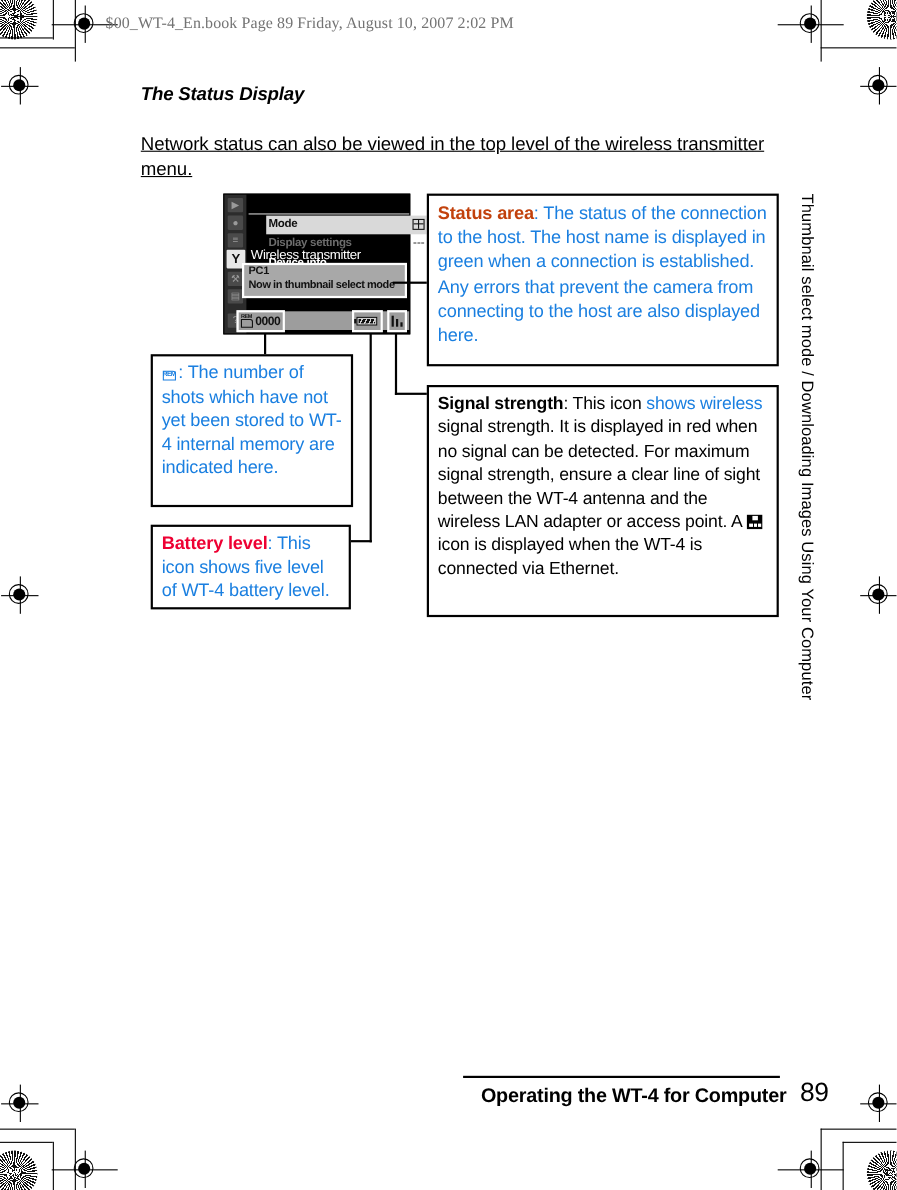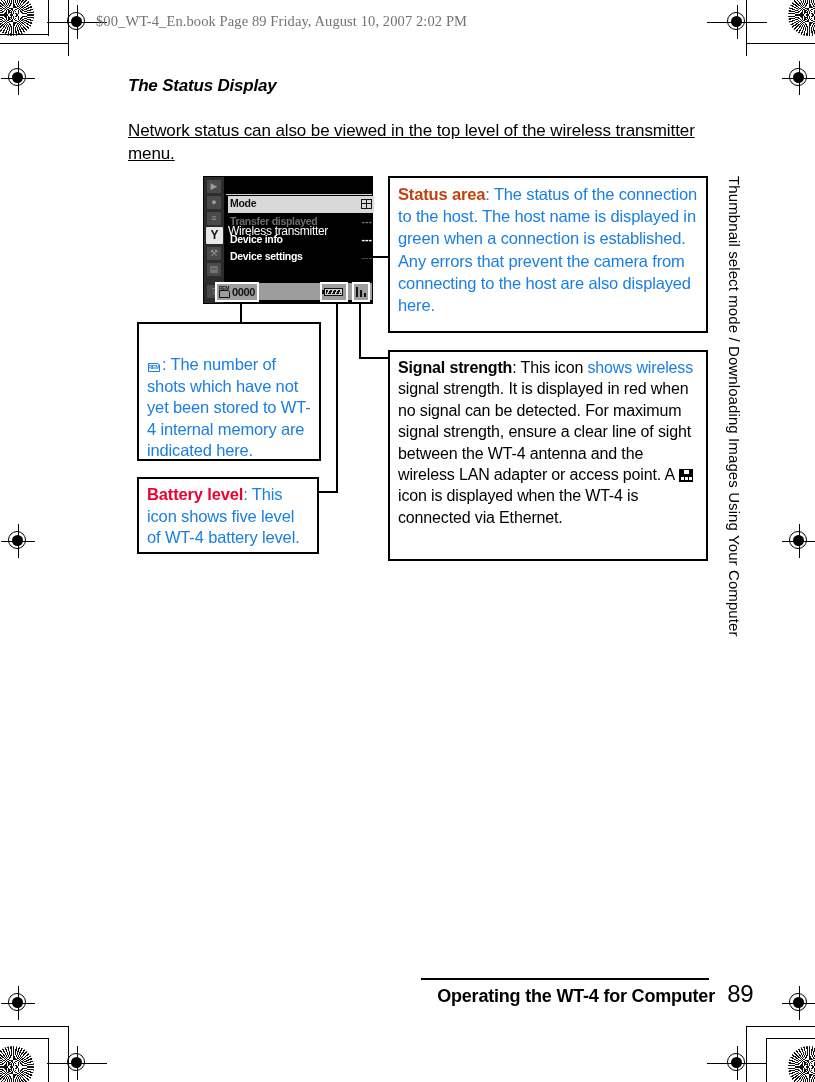--- a/index.html
+++ b/index.html
@@ -152,21 +152,21 @@
   }
   .lcd-titlerule {
     position: absolute;
     left: 22px; top: 17px;
     width: 146px; height: 1px;
     background: #cfcfcf;
   }
 
   .lcd-row {
     position: absolute;
-    left: 24px;
+    left: 38px;
     width: 146px;
     height: 17px;
   }
   .lcd-row .lbl {
     position: absolute;
     left: 2px; top: 1px;
     font-size: 10.5px;
     font-weight: bold;
     letter-spacing: -0.3px;
   }
@@ -345,21 +345,21 @@
   .callout .blk { color: #000; }
   .callout .blu { color: #1a7fe0; }
 
   #callout-status { left: 388px; top: 176px; width: 320px; height: 157px; }
   #callout-status p { font-size: 16.5px; line-height: 22.2px; }
 
   #callout-signal { left: 388px; top: 350px; width: 320px; height: 211px; }
   #callout-signal p { font-size: 16px; line-height: 21.4px; color: #000; }
 
   #callout-rem { left: 137px; top: 322px; width: 184px; height: 139px; }
-  #callout-rem p { font-size: 16.5px; line-height: 21.6px; margin-top: 25px; }
+  #callout-rem p { font-size: 16.5px; line-height: 21.6px; }
 
   #callout-batt { left: 137px; top: 477px; width: 182px; height: 77px; }
   #callout-batt p { font-size: 16.5px; line-height: 21.6px; }
 
   
   .inline-rem {
     display: inline-block;
     position: relative;
     width: 15px; height: 15px;
     vertical-align: -3px;
@@ -559,32 +559,36 @@
   </div>
 
   <div class="lcd-title">Wireless transmitter</div>
   <div class="lcd-titlerule"></div>
 
   <div class="lcd-row hl" style="top:19px;">
     <span class="lbl">Mode</span>
     <span class="gridico"></span>
   </div>
   <div class="lcd-row dim" style="top:37px;">
-    <span class="lbl">Transfer displayed</span>
+    <span class="lbl">Display settings</span>
     <span class="val">---</span>
   </div>
   <div class="lcd-row norm" style="top:55px;">
     <span class="lbl">Device info</span>
     <span class="val">---</span>
   </div>
   <div class="lcd-row norm" style="top:72px;">
     <span class="lbl">Device settings</span>
     <span class="val">---</span>
   </div>
 
+  <div class="lcd-status">
+    <span class="host">PC1</span>
+    <span class="msg">Now in thumbnail select mode</span>
+  </div>
 
   <div class="lcd-bottom"></div>
 
   <div class="lcd-rem">
     <span class="rem-glyph">
       <span class="tag">REM</span>
       <span class="card"></span>
     </span>
     <span class="count">0000</span>
   </div>

